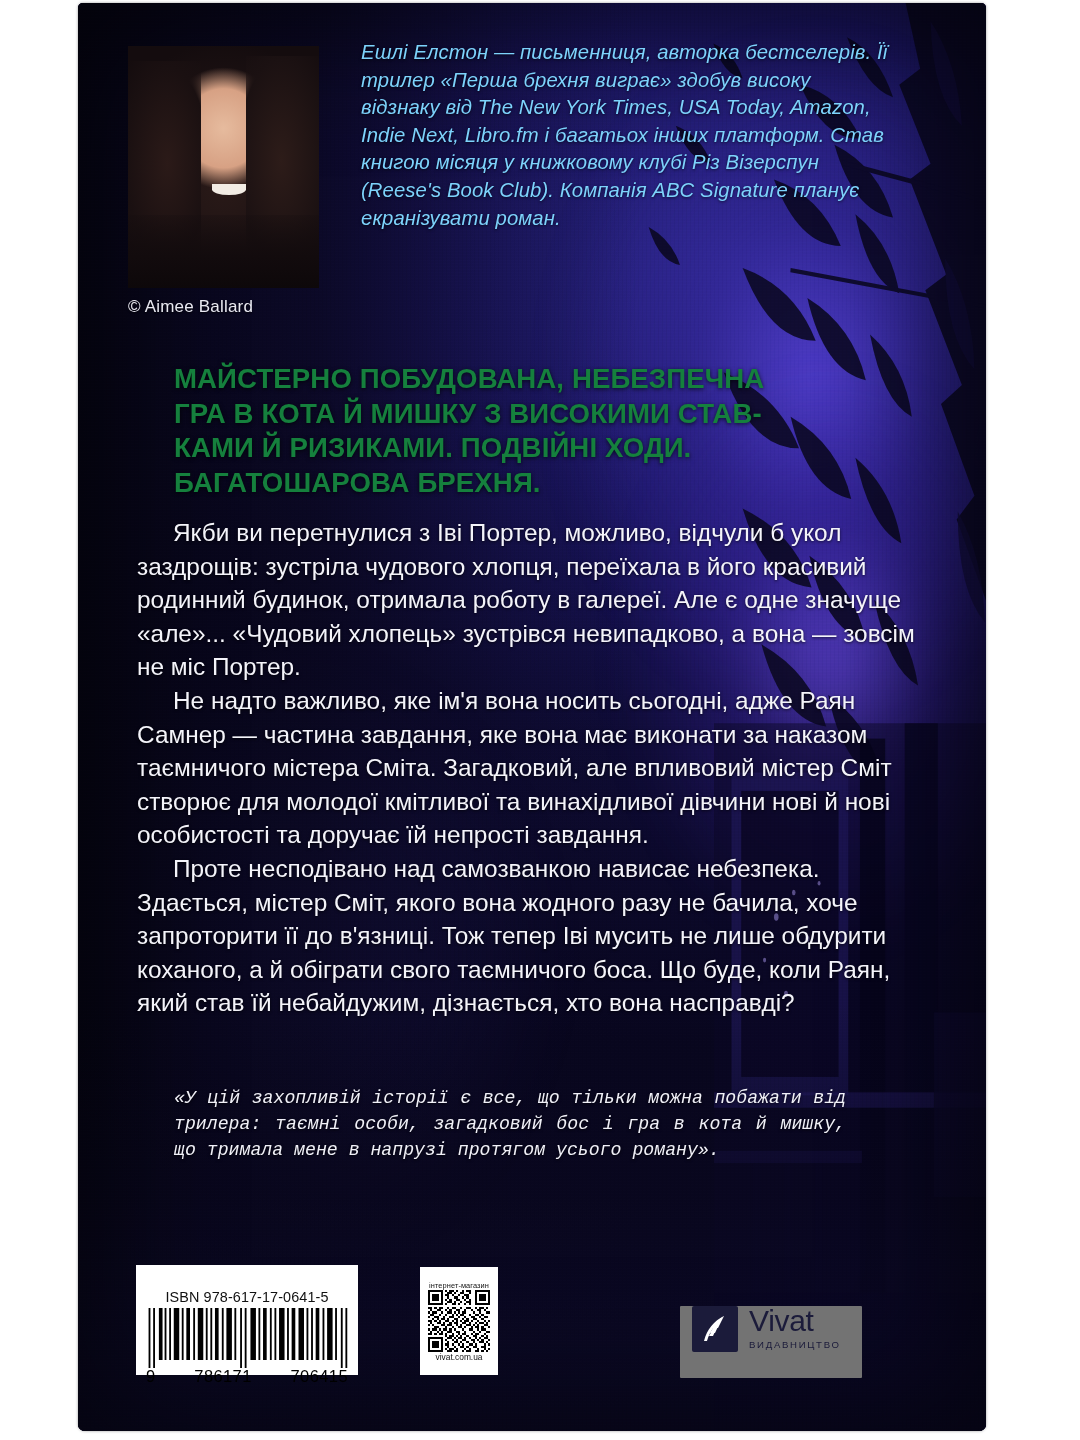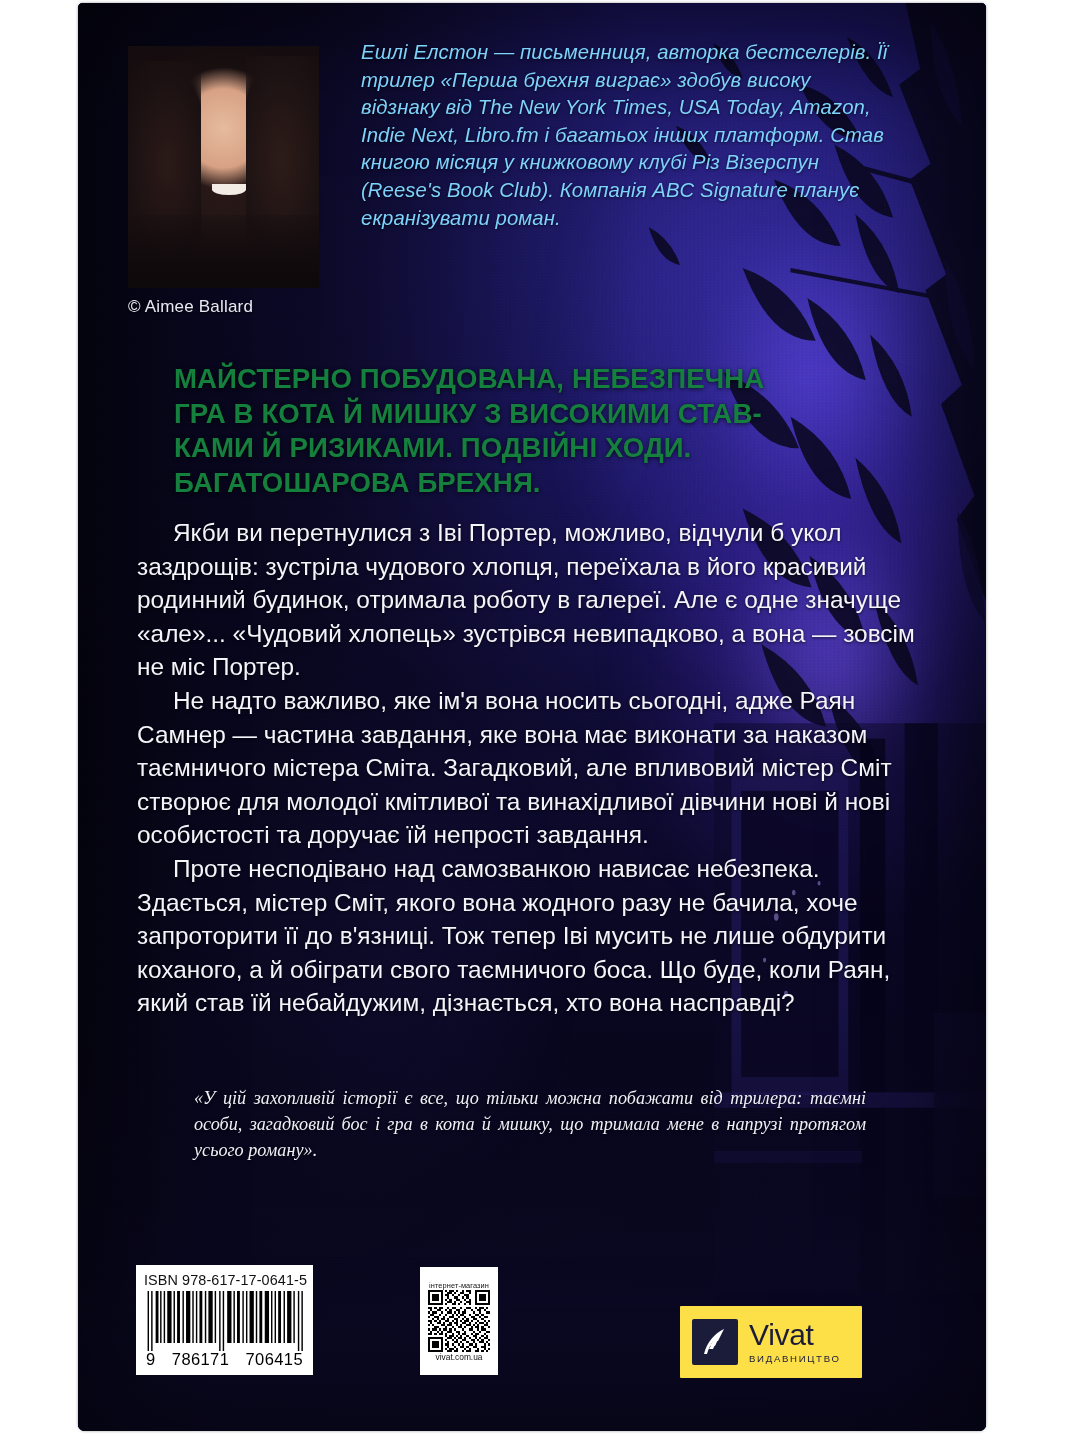--- a/index.html
+++ b/index.html
@@ -154,45 +154,44 @@
     line-height: 33.6px;
     color: #f4f4fa;
     letter-spacing: 0px;
     text-shadow: 0 1px 3px rgba(0,0,0,.72);
   }
   .body-copy p { margin: 0; text-indent: 36px; }
 
   
   .quote {
     position: absolute; left: 96px; top: 1082px; width: 672px;
-    font-family: Liberation Serif, serif;
+    font-family: Liberation Mono, monospace;
     font-style: italic;
     font-size: 18.2px;
     line-height: 26.2px;
     color: #f0f0f7;
     text-align: justify;
     text-shadow: 0 1px 3px rgba(0,0,0,.7);
-    margin-left: 20px;
   }
   .quote-attrib {
     position: absolute; left: 96px; top: 1180px; width: 700px;
     text-align: right;
     font-style: italic;
     font-weight: 700;
     font-size: 22.5px;
     color: #ffffff;
     text-shadow: 0 1px 3px rgba(0,0,0,.7);
   }
 
   
   .isbn-box {
     position: absolute; left: 58px; top: 1262px;
-    width: 177px; height: 110px;
+    width: 222px; height: 110px;
     background: #ffffff;
-    padding: 7px 8px 4px;
+    padding: 24px 8px 4px;
     box-sizing: border-box;
   }
   .isbn-text {
     font-size: 14.4px; color: #111; letter-spacing: .1px;
     text-align: center; white-space: nowrap;
   }
   .barcode {
     margin-top: 3px; height: 60px; width: 100%;
     display: block;
   }
@@ -211,22 +210,22 @@
     padding: 5px 0 5px;
     box-sizing: border-box;
   }
   .qr-label { font-size: 7.4px; color: #111; letter-spacing: .1px; }
   .qr-code { width: 62px; height: 62px; display: block; }
   .qr-url { font-size: 8.4px; color: #111; }
 
   .logo-box {
     position: absolute; left: 602px; top: 1303px;
     width: 182px; height: 72px;
-    background: #fde047;
-    display: flex; align-items: center;
+    background: #737373;
+    display: flex; 
     padding-left: 12px;
     box-sizing: border-box;
     border-radius: 1px;
   }
   .logo-mark {
     width: 46px; height: 46px; flex: 0 0 auto;
     background: #1b1b3a;
     display: flex; align-items: center; justify-content: center;
     border-radius: 2px;
   }

